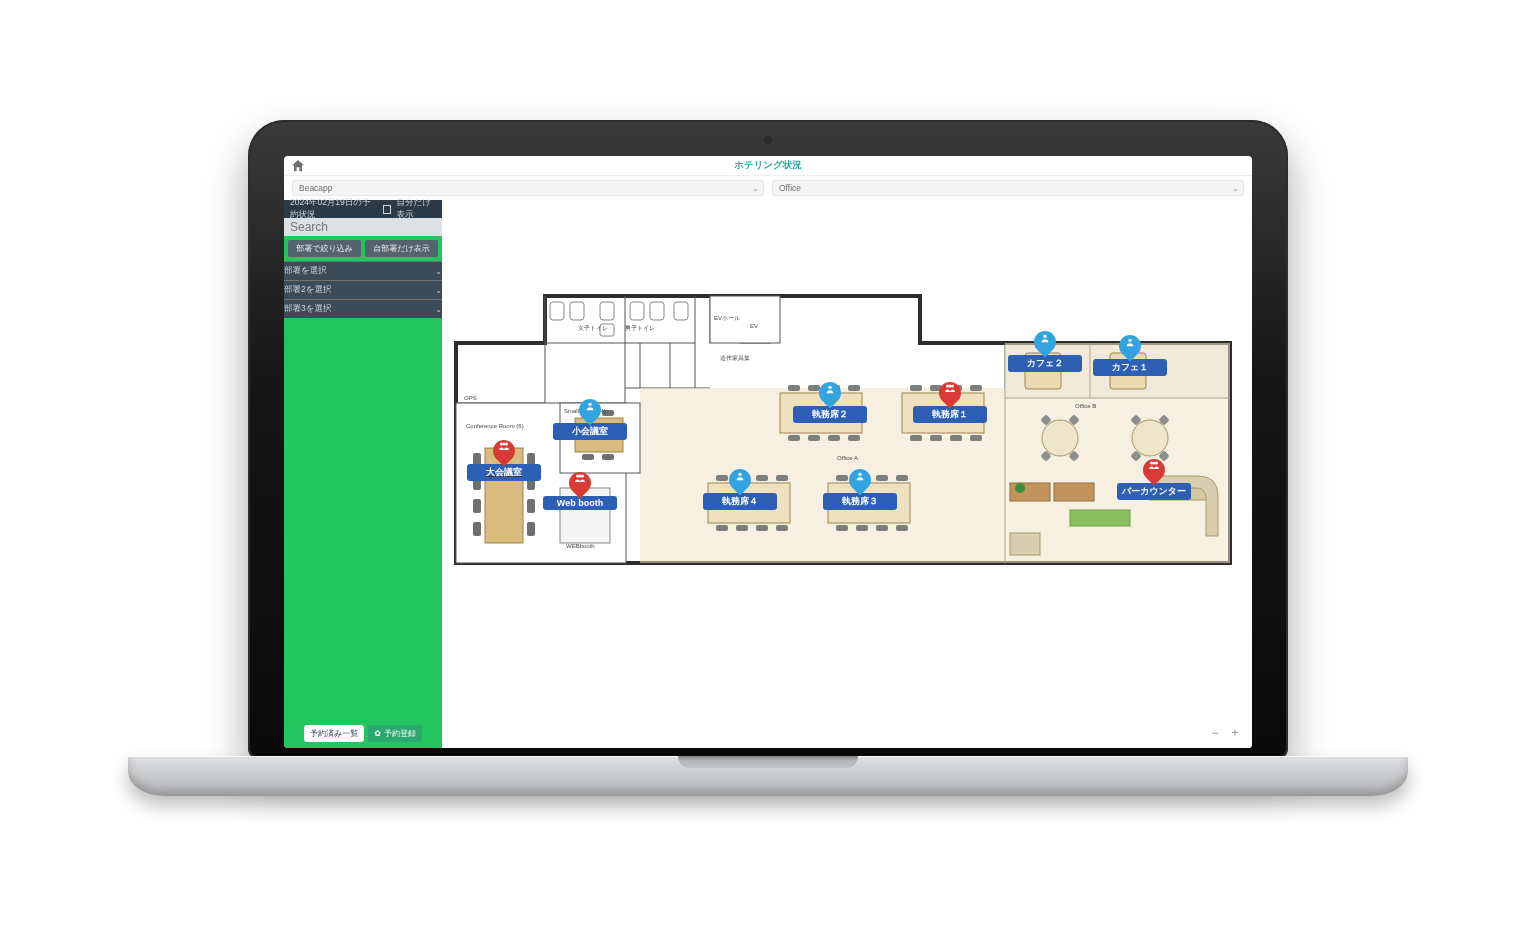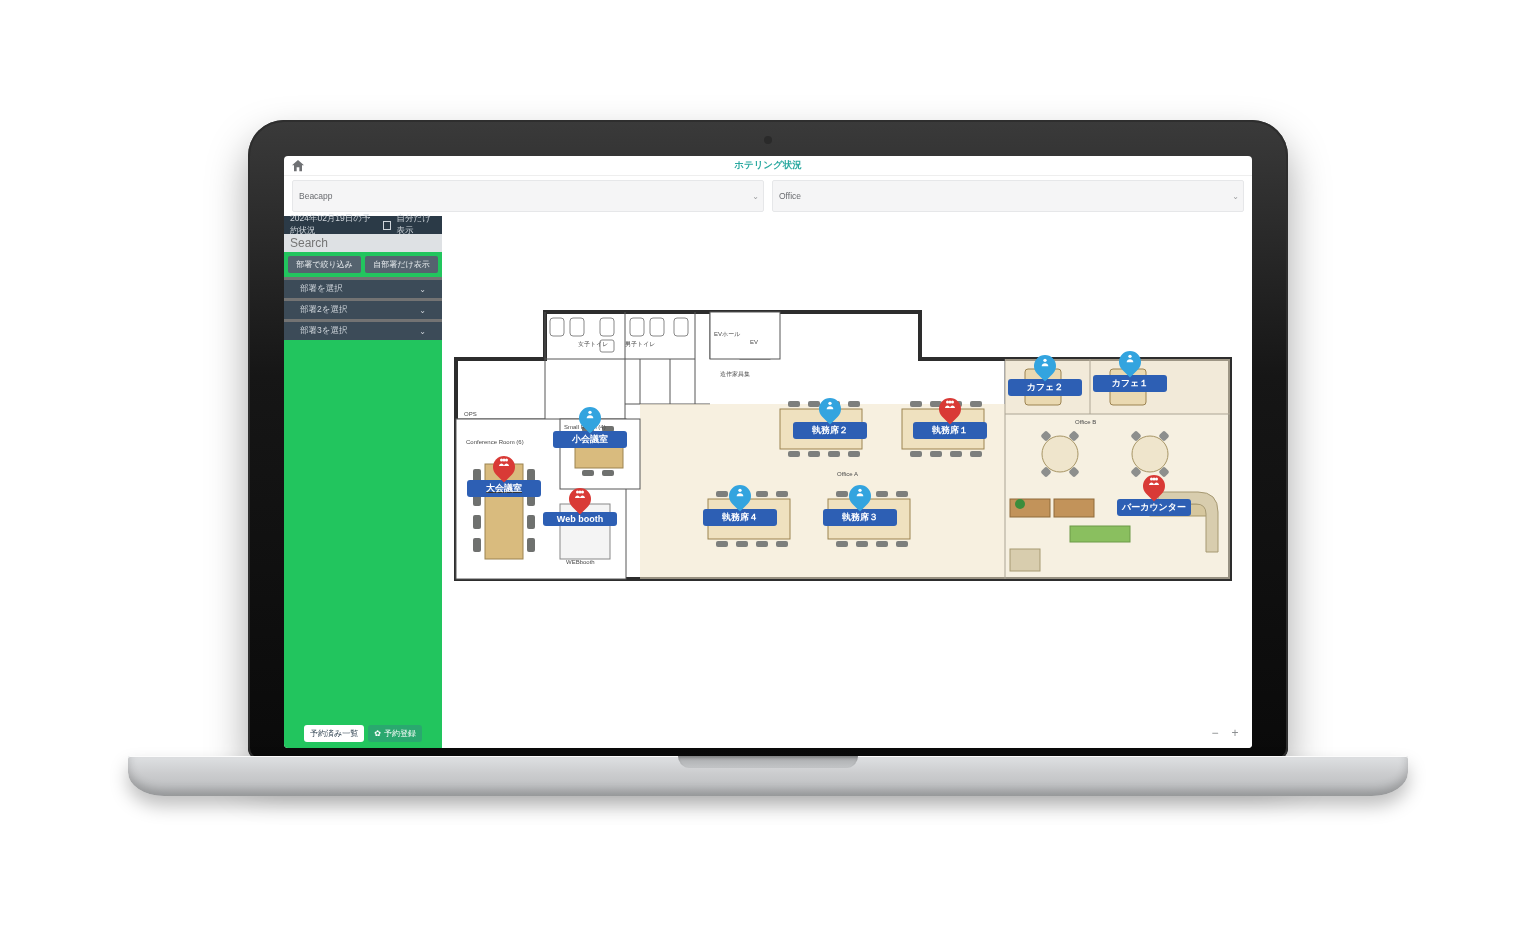--- a/index.html
+++ b/index.html
@@ -91,21 +91,21 @@
   font-weight: 600;
   font-size: 9.5px;
 }
 .filters {
   display: flex;
   gap: 8px;
   padding: 4px 8px;
 }
 .sel {
   flex: 1;
-  height: 32px;
+  height: 16px;
   background: #f5f5f6;
   border: 1px solid #e6e7e9;
   border-radius: 2px;
   padding: 0 16px 0 6px;
   font-size: 8.5px;
   color: #6a6c70;
   display: flex;
   align-items: center;
   position: relative;
   cursor: pointer;
@@ -177,23 +177,23 @@
   font-size: 8px;
   padding: 3px 0;
   border-radius: 2px;
   cursor: pointer;
   font-family: Liberation Mono, monospace;
 }
 .sidebar .dd {
   display: flex;
   justify-content: space-between;
   align-items: center;
-  padding: 3px 16px;
+  padding: 3px 0;
   background: #3c4b58;
-  border-top: 3px solid #737373;
+  border-top: 1px solid #737373;
   cursor: pointer;
 }
 .sidebar .dd .chev { font-size: 8px; }
 .sidebar .spacer { flex: 1; }
 .sidebar .footer {
   display: flex;
   gap: 4px;
   padding: 6px;
   justify-content: center;
 }
@@ -530,21 +530,21 @@
                 <div class="marker" style="left: 54px; top: 193px; text-decoration: underline;">
                   <div class="pin red"></div>
                   <div class="ico"><svg width="12" height="12" viewBox="0 0 24 24" fill="#fff">
                       <circle cx="7" cy="8" r="3"></circle>
                       <circle cx="17" cy="8" r="3"></circle>
                       <circle cx="12" cy="8" r="3"></circle>
                       <path d="M2 20c0-3 3-5 5-5s5 2 5 5M12 20c0-3 3-5 5-5s5 2 5 5"></path>
                     </svg></div>
                   <div class="lab">大会議室</div>
                 </div>
-                <div class="marker" style="left: 140px; top: 144px;">
+                <div class="marker" style="left: 140px; top: 152px;">
                   <div class="pin blue"></div>
                   <div class="ico"><svg width="10" height="10" viewBox="0 0 24 24" fill="#fff">
                       <circle cx="12" cy="8" r="4"></circle>
                       <path d="M4 22c0-4 4-7 8-7s8 3 8 7z"></path>
                     </svg></div>
                   <div class="lab">小会議室</div>
                 </div>
                 <div class="marker" style="left: 130px; top: 222px;">
                   <div class="pin red"></div>
                   <div class="ico"><svg width="12" height="12" viewBox="0 0 24 24" fill="#fff">
@@ -582,21 +582,21 @@
                 <div class="marker" style="left: 500px; top: 135px;">
                   <div class="pin red"></div>
                   <div class="ico"><svg width="12" height="12" viewBox="0 0 24 24" fill="#fff">
                       <circle cx="7" cy="8" r="3"></circle>
                       <circle cx="17" cy="8" r="3"></circle>
                       <circle cx="12" cy="8" r="3"></circle>
                       <path d="M2 20c0-3 3-5 5-5s5 2 5 5M12 20c0-3 3-5 5-5s5 2 5 5"></path>
                     </svg></div>
                   <div class="lab">執務席１</div>
                 </div>
-                <div class="marker" style="left: 595px; top: 92px;">
+                <div class="marker" style="left: 595px; top: 84px;">
                   <div class="pin blue"></div>
                   <div class="ico"><svg width="10" height="10" viewBox="0 0 24 24" fill="#fff">
                       <circle cx="12" cy="8" r="4"></circle>
                       <path d="M4 22c0-4 4-7 8-7s8 3 8 7z"></path>
                     </svg></div>
                   <div class="lab">カフェ２</div>
                 </div>
                 <div class="marker" style="left: 680px; top: 88px;">
                   <div class="pin blue"></div>
                   <div class="ico"><svg width="10" height="10" viewBox="0 0 24 24" fill="#fff">

